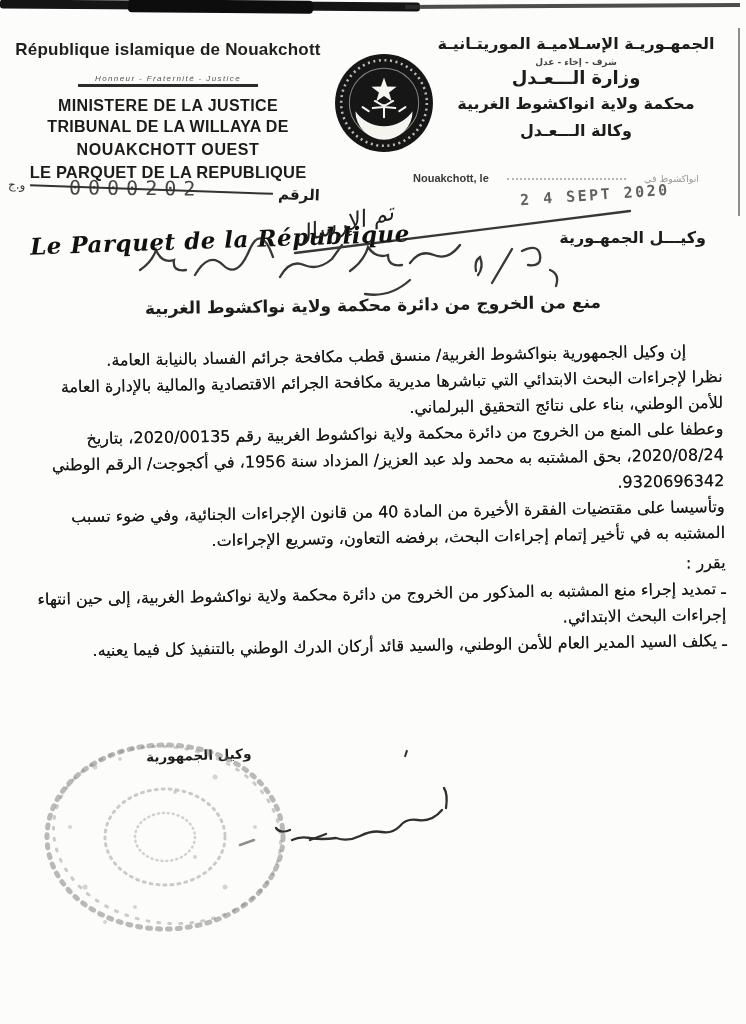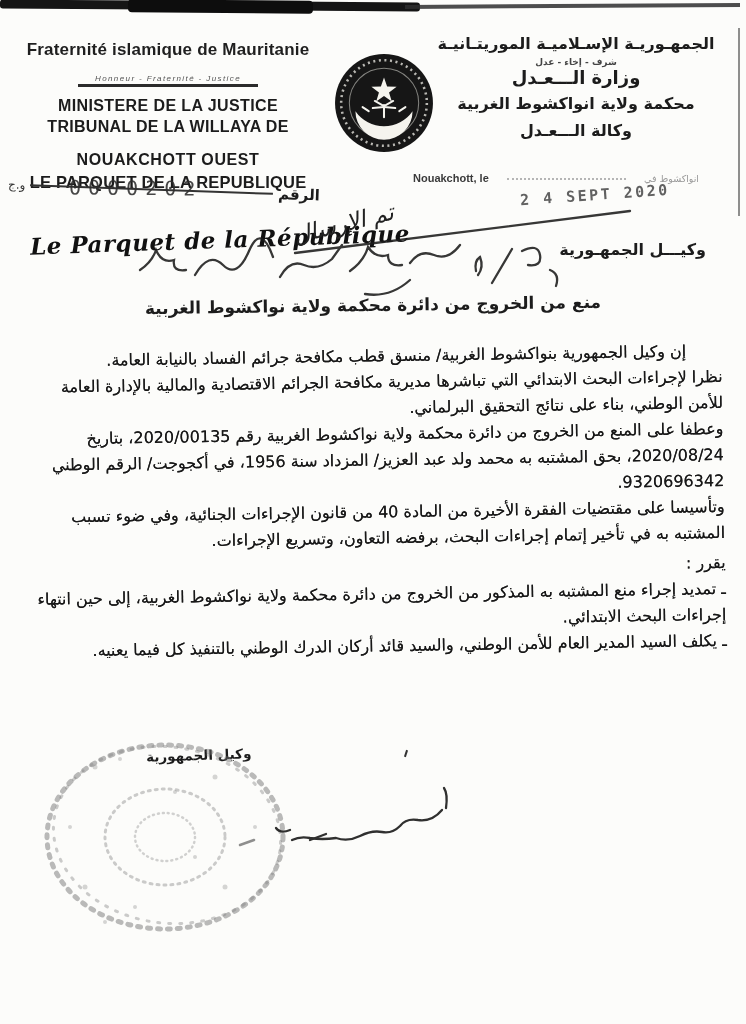--- a/index.html
+++ b/index.html
@@ -13,21 +13,21 @@
   .art2{position:absolute;left:405px;top:4px;width:335px;height:4px;background:#2e2e2e;opacity:.85;transform:rotate(-.3deg);}
   .art3{position:absolute;left:128px;top:0;width:185px;height:13px;background:#0d0d0d;border-radius:4px;transform:rotate(.5deg);}
   .edge-line{position:absolute;right:6px;top:28px;width:2px;height:188px;background:#454545;opacity:.6;}
   
   .hdr-left{position:absolute;left:10px;top:40px;width:316px;text-align:center;}
   .hl1{font-size:17px;font-weight:600;color:#1f1f1f;letter-spacing:.2px;}
   .motto-fr{font-size:8px;font-style:italic;letter-spacing:1.4px;color:#555;margin-top:14px;}
   .motto-rule{width:180px;height:2.5px;background:#2b2b2b;margin:1px auto 0;}
   .hl2{font-size:16px;font-weight:bold;margin-top:10px;letter-spacing:.4px;}
   .hl3{font-size:16px;font-weight:600;margin-top:3px;letter-spacing:.3px;}
-  .hl4{font-size:16px;font-weight:bold;margin-top:15px;letter-spacing:.6px;}
+  .hl4{font-size:16px;font-weight:bold;margin-top:5px;letter-spacing:.6px;}
   .hl5{font-size:16.5px;font-weight:bold;margin-top:4px;letter-spacing:.2px;}
   
   .hdr-right{position:absolute;right:14px;top:34px;width:312px;text-align:center;direction:rtl;font-family:"DejaVu Sans",sans-serif;}
   .hr1{font-size:16px;font-weight:bold;}
   .motto-ar{font-size:9px;color:#444;margin-top:4px;font-weight:bold;}
   .hr2{font-size:18px;font-weight:bold;margin-top:0;}
   .hr3{font-size:16px;font-weight:bold;margin-top:6px;}
   .hr4{font-size:16px;font-weight:bold;margin-top:8px;}
   
   .emblem{position:absolute;left:333px;top:52px;width:102px;height:102px;filter:blur(.3px);}
@@ -38,21 +38,21 @@
   .stamp-number{position:absolute;left:16%;top:-12px;font-family:"DejaVu Sans Mono",monospace;font-size:20px;letter-spacing:7px;color:#2e2e2e;transform:rotate(-1.5deg);opacity:.88;}
   .num-label{font-size:15px;font-weight:bold;direction:rtl;font-family:"DejaVu Sans",sans-serif;}
   
   .dateline{position:absolute;left:413px;top:172px;width:286px;display:flex;align-items:center;gap:18px;}
   .place-fr{font-size:11px;font-weight:bold;color:#3a3a3a;white-space:nowrap;}
   .dots{flex:1;border-bottom:2px dotted #b5b5b5;height:1px;}
   .place-ar{font-size:9.5px;color:#999;direction:rtl;white-space:nowrap;font-family:"DejaVu Sans",sans-serif;}
   .date-stamp{position:absolute;left:520px;top:186px;font-family:"DejaVu Sans Mono",monospace;font-size:15px;font-weight:bold;letter-spacing:2.5px;color:#3b3b3b;transform:rotate(-4deg);opacity:.8;white-space:nowrap;}
   
   .parquet{position:absolute;left:30px;top:226px;font-family:"DejaVu Serif",serif;font-style:italic;font-weight:bold;font-size:23px;color:#111;letter-spacing:.5px;transform:rotate(-2deg);white-space:nowrap;}
-  .wakil-mid{position:absolute;right:40px;top:240px;font-size:16px;font-weight:bold;direction:rtl;font-family:"DejaVu Sans",sans-serif;}
+  .wakil-mid{position:absolute;right:40px;top:228px;font-size:16px;font-weight:bold;direction:rtl;font-family:"DejaVu Sans",sans-serif;}
   .handwriting{position:absolute;left:110px;top:175px;width:540px;height:130px;}
   
   .doc-title{position:absolute;left:0;right:0;top:295px;text-align:center;font-size:17px;font-weight:bold;direction:rtl;font-family:"DejaVu Sans",sans-serif;transform:rotate(-.8deg);}
   .body-text{position:absolute;left:24px;right:24px;top:338px;direction:rtl;text-align:right;font-size:16px;line-height:26px;font-family:"DejaVu Sans",sans-serif;color:#181818;transform:rotate(-.9deg);transform-origin:right top;text-shadow:0 0 .4px #333;}
   .body-text p{margin:0;}
   .p-indent{text-indent:36px;}
   .decide{margin-top:4px !important;}
   
   .sig-label{position:absolute;left:146px;top:747px;font-size:13.5px;font-weight:bold;direction:rtl;font-family:"DejaVu Sans",sans-serif;transform:rotate(-2deg);}
   .stamp{position:absolute;left:25px;top:737px;width:300px;height:210px;filter:blur(.4px);opacity:.85;}
@@ -63,21 +63,21 @@
 <body>
 
 <div class="page">
 
   <div class="art1"></div>
   <div class="art2"></div>
   <div class="art3"></div>
   <div class="edge-line"></div>
 
   <div class="hdr-left">
-    <div class="hl1">Fraternité islamique de Mauritanie</div>
+    <div class="hl1">République islamique de Nouakchott</div>
     <div class="motto-fr">Honneur - Fraternité - Justice</div>
     <div class="motto-rule"></div>
     <div class="hl2">MINISTERE DE LA JUSTICE</div>
     <div class="hl3">TRIBUNAL DE LA WILLAYA DE</div>
     <div class="hl4">NOUAKCHOTT OUEST</div>
     <div class="hl5">LE PARQUET DE LA REPUBLIQUE</div>
   </div>
 
   <svg class="emblem" viewBox="0 0 100 100">
     <circle cx="50" cy="50" r="48" fill="#161616"></circle>

